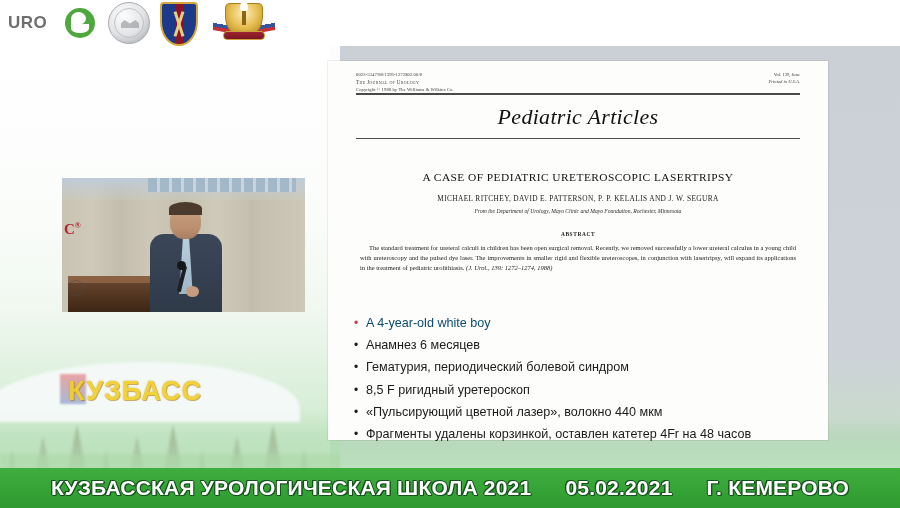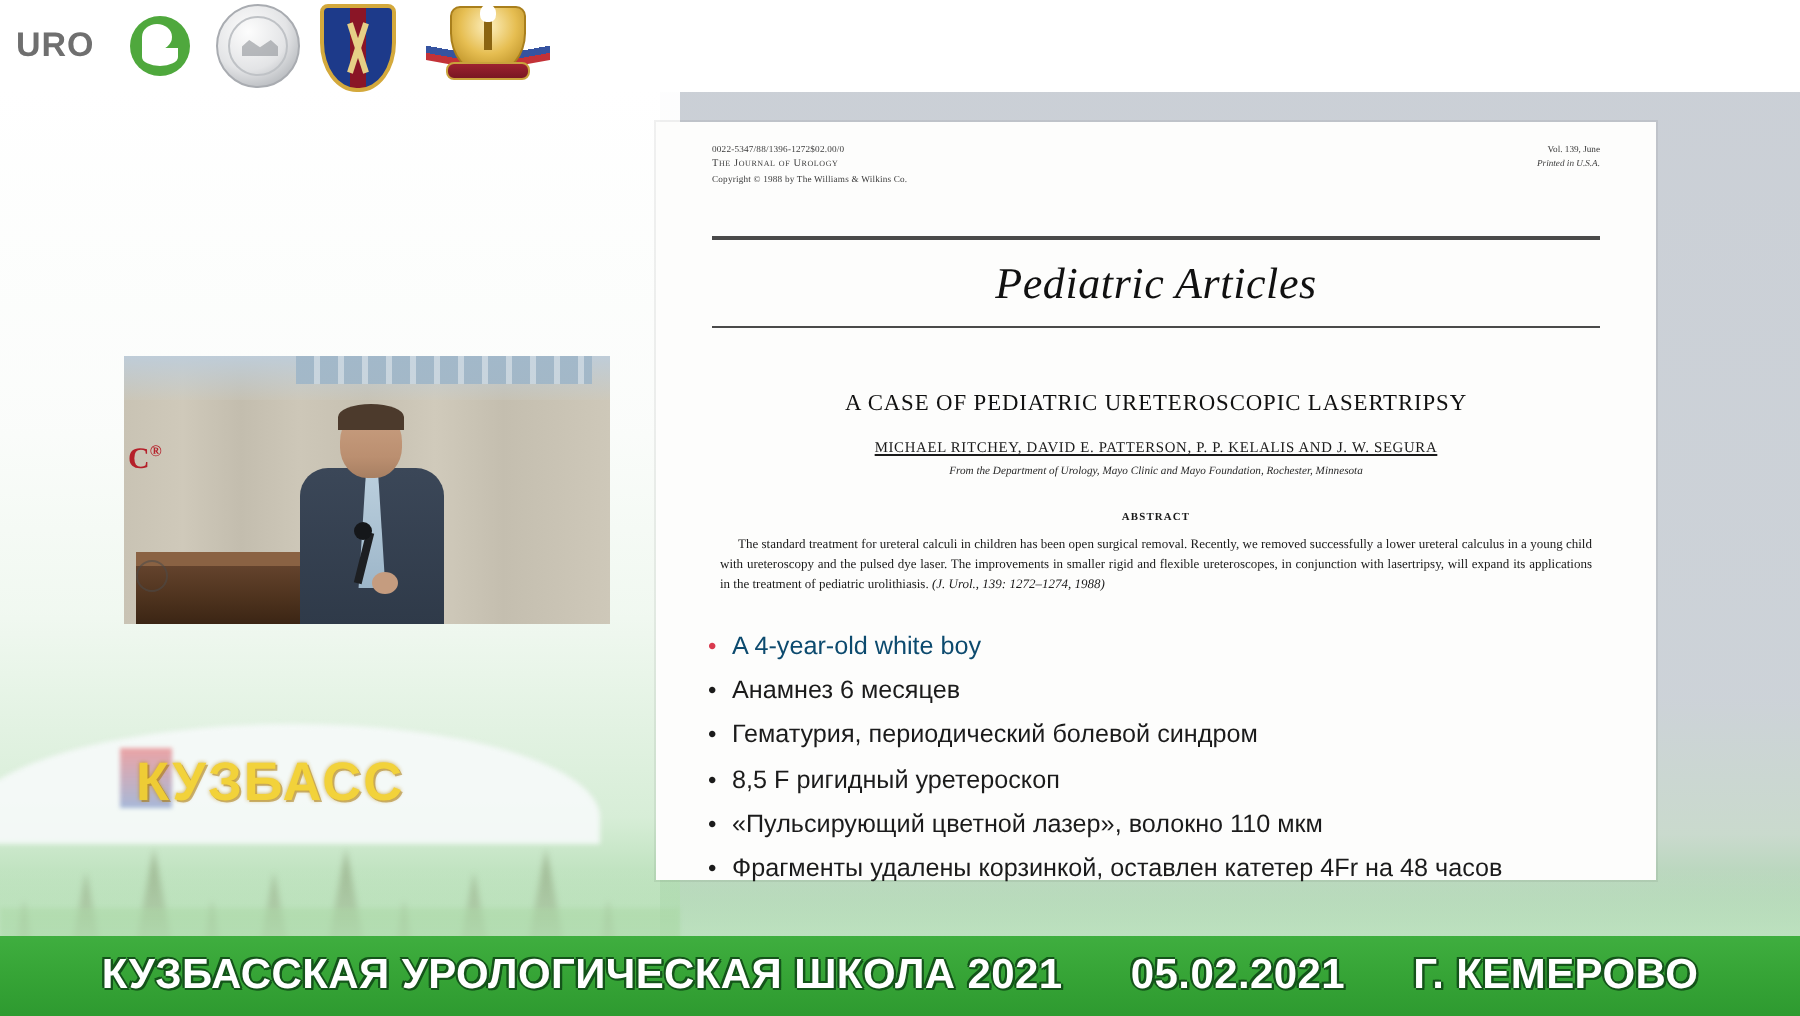--- a/index.html
+++ b/index.html
@@ -303,21 +303,21 @@
     font-family: "Liberation Serif", serif;
     color: #3b3b3b;
   }
   .jhead .left { font-size: 4.6px; line-height: 1.55; letter-spacing: .1px; }
   .jhead .left .l1 { font-size: 4.6px; }
   .jhead .left .l2 { font-variant: small-caps; font-size: 5.2px; letter-spacing: .3px; }
   .jhead .left .l3 { font-size: 4.6px; }
   .jhead .right { font-size: 4.6px; line-height: 1.55; text-align: right; }
   .jhead .right .r2 { font-style: italic; }
 
-  .rules { margin-top: 25px; }
+  .rules { margin-top: 0; }
   .rule-thick { height: 1.6px; background: #4a4a4a; }
   .secbanner {
     font-family: "Liberation Serif", serif;
     font-style: italic;
     font-size: 22px;
     text-align: center;
     color: #111;
     padding: 9px 0 8px;
     letter-spacing: .3px;
   }
@@ -329,21 +329,20 @@
     letter-spacing: .45px;
     color: #111;
   }
   .art-authors {
     margin-top: 11px;
     text-align: center;
     font-family: "Liberation Serif", serif;
     font-size: 7.4px;
     letter-spacing: .35px;
     color: #1a1a1a;
-    text-decoration: underline;
   }
   .art-affil {
     margin-top: 5px;
     text-align: center;
     font-family: "Liberation Serif", serif;
     font-style: italic;
     font-size: 5.6px;
     color: #2a2a2a;
   }
   .abs-label {
@@ -514,21 +513,21 @@
       <div class="bl">
         <span class="dot">•</span>
         <span class="lbl">Гематурия, периодический болевой синдром</span>
       </div>
       <div class="bl">
         <span class="dot">•</span>
         <span class="lbl">8,5 F ригидный уретероскоп</span>
       </div>
       <div class="bl">
         <span class="dot">•</span>
-        <span class="lbl">«Пульсирующий цветной лазер», волокно 110 мкм</span>
+        <span class="lbl">«Пульсирующий цветной лазер», волокно 440 мкм</span>
       </div>
       <div class="bl">
         <span class="dot">•</span>
         <span class="lbl">Фрагменты удалены корзинкой, оставлен катетер 4Fr на 48 часов</span>
       </div>
     </div>
   </div>
 
   <div class="banner">
     <div class="banner-txt">

